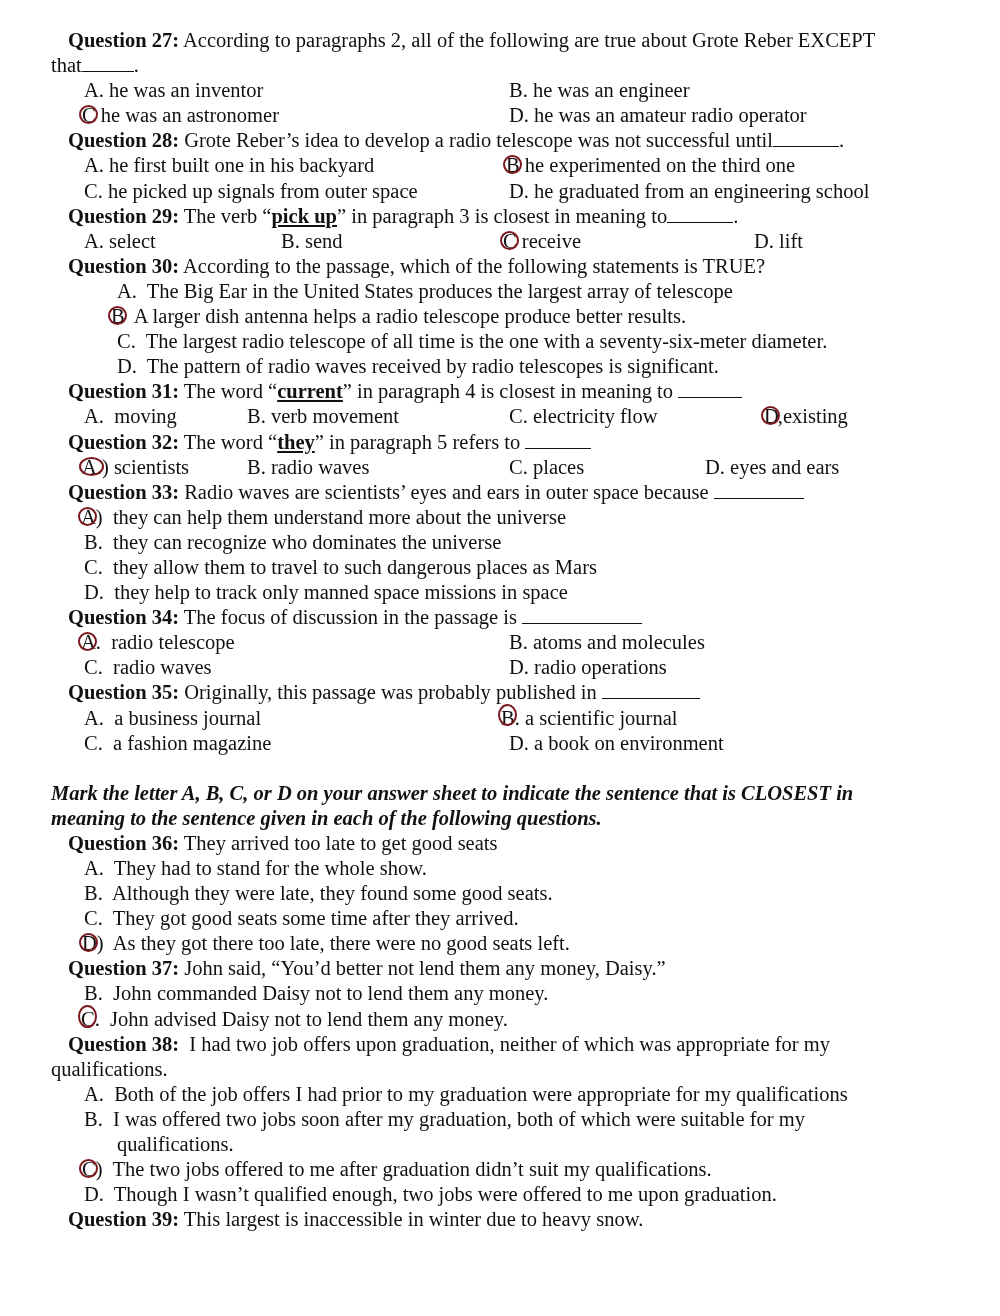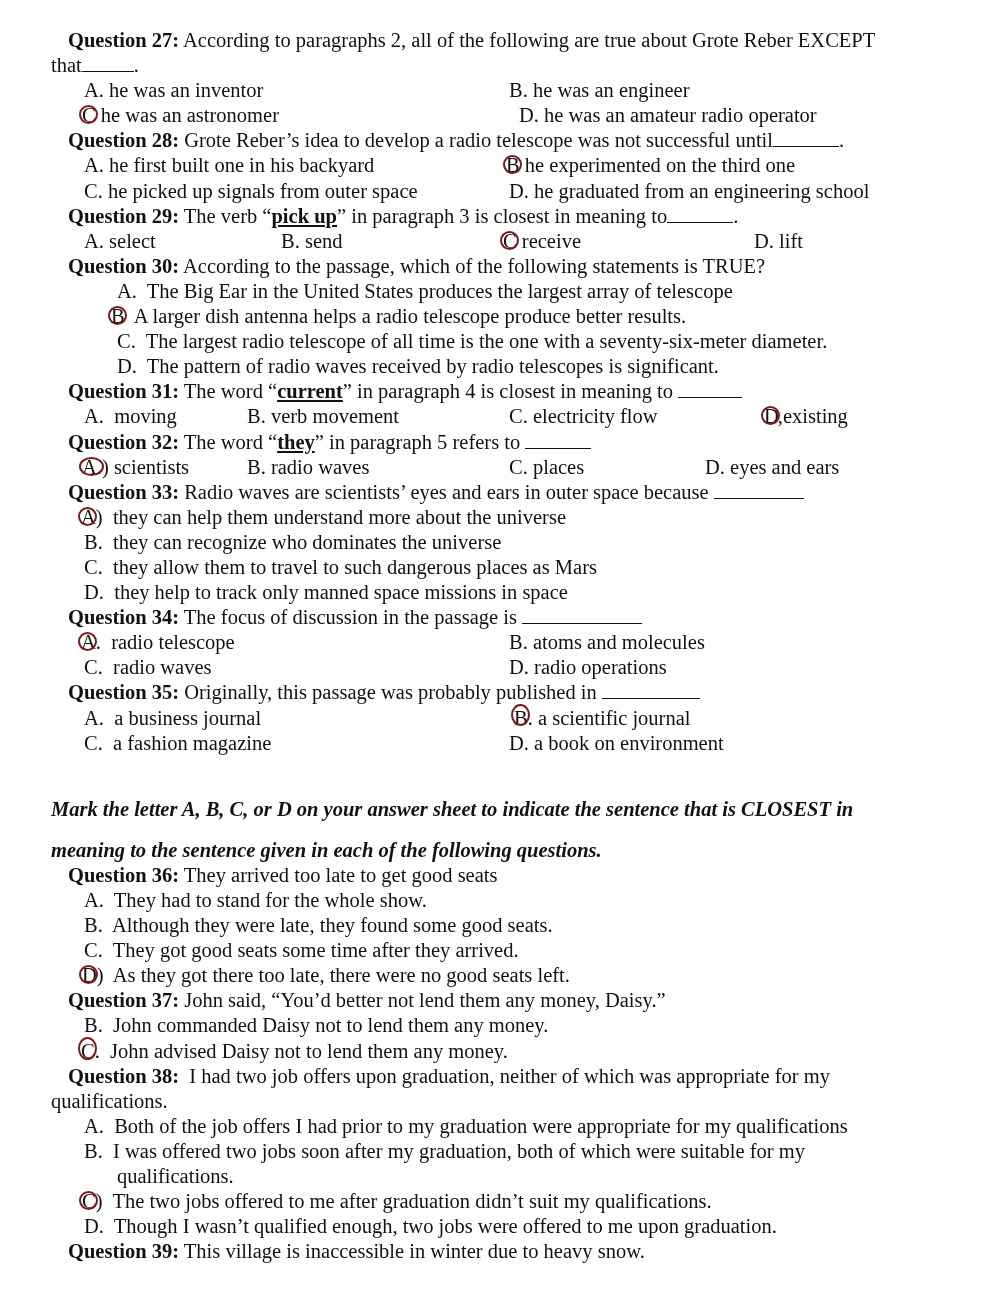--- a/index.html
+++ b/index.html
@@ -15,41 +15,41 @@
   .ind1 { padding-left: 33px; }
   .ind2 { padding-left: 66px; }
   .hang { padding-left: 66px; }
   .u { text-decoration: underline; font-weight: bold; }
   .blank { display: inline-block; border-bottom: 1px solid #111; height: 17px; vertical-align: baseline; }
   .letter { position: relative; display: inline-block; }
   .circle {
     position: absolute; left: -3px; top: 2px; width: 19px; height: 19px;
     border: 2px solid #7a1a1f; border-radius: 50%; box-sizing: border-box;
   }
-  .instr { font-style: italic; font-weight: bold; margin-top: 16px; }
+  .instr { font-style: italic; font-weight: bold; }
   .gap { height: 25px; }
 </style>
 </head>
 <body>
 
 <div class="page">
 
   <div class="line q">
     <b>Question 27:</b><span> According to paragraphs 2, all of the following are true about Grote Reber EXCEPT</span>
   </div>
   <div class="line">
     <span>that</span><span class="blank" style="width:52px"></span><span>.</span>
   </div>
   <div class="line">
     <span class="opt" style="left:33px"><span class="letter">A.</span><span> he was an inventor</span></span>
     <span class="opt" style="left:458px"><span class="letter">B.</span><span> he was an engineer</span></span>
   </div>
   <div class="line">
     <span class="opt" style="left:31px"><span class="letter"><span class="circle" style="left: -3px; border-color: rgb(122, 26, 31);"></span><span>C</span></span><span> he was an astronomer</span></span>
-    <span class="opt" style="left:468px"><span class="letter">D.</span><span> he was an amateur radio operator</span></span>
+    <span class="opt" style="left:458px"><span class="letter">D.</span><span> he was an amateur radio operator</span></span>
   </div>
 
   <div class="line q">
     <b>Question 28:</b><span> Grote Reber’s idea to develop a radio telescope was not successful until</span><span class="blank" style="width:66px"></span><span>.</span>
   </div>
   <div class="line">
     <span class="opt" style="left:33px"><span>A.</span><span> he first built one in his backyard</span></span>
     <span class="opt" style="left:455px"><span class="letter"><span class="circle" style="border-color: rgb(122, 26, 31);"></span><span>B</span></span><span> he experimented on the third one</span></span>
   </div>
   <div class="line">
@@ -113,21 +113,21 @@
   <div class="line">
     <span class="opt" style="left:33px;white-space:pre"><span>C.</span><span>  radio waves</span></span>
     <span class="opt" style="left:458px"><span>D.</span><span> radio operations</span></span>
   </div>
 
   <div class="line q">
     <b>Question 35:</b><span style="white-space:pre"> Originally, this passage was probably published in </span><span class="blank" style="width:98px"></span>
   </div>
   <div class="line">
     <span class="opt" style="left:33px;white-space:pre"><span>A.</span><span>  a business journal</span></span>
-    <span class="opt" style="left:463px"><span class="letter"><span class="circle" style="top: -2px; height: 22px; border-color: rgb(122, 26, 31);"></span><span>B</span>.</span><span> a scientific journal</span></span>
+    <span class="opt" style="left:450px"><span class="letter"><span class="circle" style="top: -2px; height: 22px; border-color: rgb(122, 26, 31);"></span><span>B</span>.</span><span> a scientific journal</span></span>
   </div>
   <div class="line">
     <span class="opt" style="left:33px;white-space:pre"><span>C.</span><span>  a fashion magazine</span></span>
     <span class="opt" style="left:458px"><span>D.</span><span> a book on environment</span></span>
   </div>
 
   <div class="gap"></div>
 
   <div class="line instr">Mark the letter A, B, C, or D on your answer sheet to indicate the sentence that is CLOSEST in</div>
   <div class="line instr">meaning to the sentence given in each of the following questions.</div>
@@ -150,15 +150,15 @@
     <b>Question 38:</b><span style="white-space:pre">  I had two job offers upon graduation, neither of which was appropriate for my</span>
   </div>
   <div class="line">qualifications.</div>
   <div class="line ind1"><span>A.</span><span style="white-space:pre">  Both of the job offers I had prior to my graduation were appropriate for my qualifications</span></div>
   <div class="line ind1"><span>B.</span><span style="white-space:pre">  I was offered two jobs soon after my graduation, both of which were suitable for my</span></div>
   <div class="line hang">qualifications.</div>
   <div class="line" style="padding-left:31px"><span class="letter"><span class="circle" style="border-color: rgb(122, 26, 31);"></span><span>C</span>)</span><span style="white-space:pre">  The two jobs offered to me after graduation didn’t suit my qualifications.</span></div>
   <div class="line ind1"><span>D.</span><span style="white-space:pre">  Though I wasn’t qualified enough, two jobs were offered to me upon graduation.</span></div>
 
   <div class="line q">
-    <b>Question 39:</b><span> This village is inaccessible in winter due to heavy snow.</span>
+    <b>Question 39:</b><span> This largest is inaccessible in winter due to heavy snow.</span>
   </div>
 </div>
 
 </body></html>

